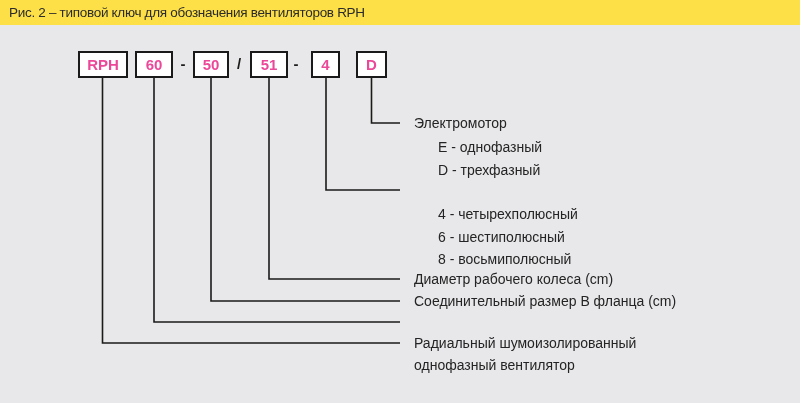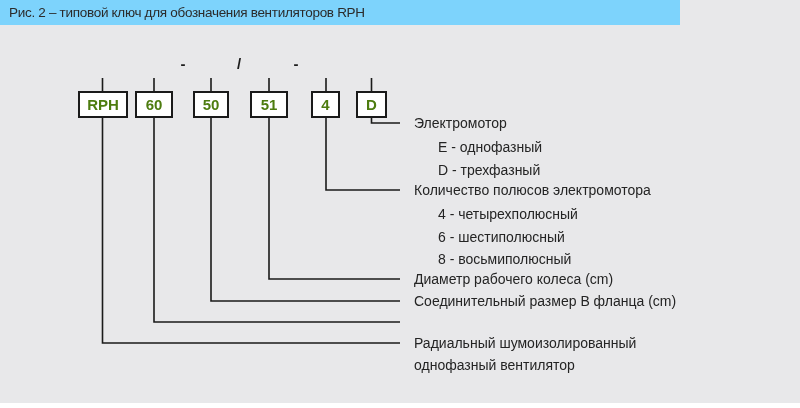--- a/index.html
+++ b/index.html
@@ -11,22 +11,22 @@
   }
   .panel {
     position: absolute;
     left: 0; top: 0;
     width: 800px; height: 403px;
     background: #e8e8ea;
   }
   .caption-band {
     position: absolute;
     left: 0; top: 0;
-    width: 680px; height: 25px;
-    background: #7dd3fc;
+    width: 800px; height: 25px;
+    background: #fde047;
     padding-left: 13px;
   }
   .caption-text {
     position: absolute;
     left: 9px; top: 0;
     line-height: 25px;
     font-size: 13.5px;
     letter-spacing: -0.3px;
     color: #2b2b2b;
     white-space: nowrap;
@@ -34,22 +34,21 @@
   .code-box {
     position: absolute;
     top: 51px;
     height: 27px;
     background: #ffffff;
     border: 2px solid #1a1a1a;
     text-align: center;
     line-height: 23px;
     font-size: 15px;
     font-weight: 700;
-    color: #4d7c0f;
-    margin-top: 40px;
+    color: #ec4899;
   }
   .code-sep {
     position: absolute;
     top: 51px;
     height: 27px;
     width: 16px;
     text-align: center;
     line-height: 26px;
     font-size: 15px;
     font-weight: 700;
@@ -105,21 +104,20 @@
   <div class="code-sep" style="left:231px;">/</div>
   <div class="code-box" style="left:250px; width:38px;">51</div>
   <div class="code-sep" style="left:288px;">-</div>
   <div class="code-box" style="left:311px; width:29px;">4</div>
   <div class="code-box" style="left:356px; width:31px;">D</div>
 
   <div class="legend-line legend-title" style="top:113px;">Электромотор</div>
   <div class="legend-line legend-item" style="top:160px;">D - трехфазный</div>
   <div class="legend-line legend-item" style="top:137px;">E - однофазный</div>
 
-  <div class="legend-line legend-title" style="top:180px;">Количество полюсов электромотора</div>
   <div class="legend-line legend-item" style="top:204px;">4 - четырехполюсный</div>
   <div class="legend-line legend-item" style="top:227px;">6 - шестиполюсный</div>
   <div class="legend-line legend-item" style="top:249px;">8 - восьмиполюсный</div>
 
   <div class="legend-line legend-title" style="top:269px;">Диаметр рабочего колеса (cm)</div>
   <div class="legend-line legend-title" style="top:291px;">Соединительный размер B фланца (cm)</div>
   <div class="legend-line legend-title wrap" style="top:333px;">Радиальный шумоизолированный однофазный вентилятор</div>
 
 </div>
 

